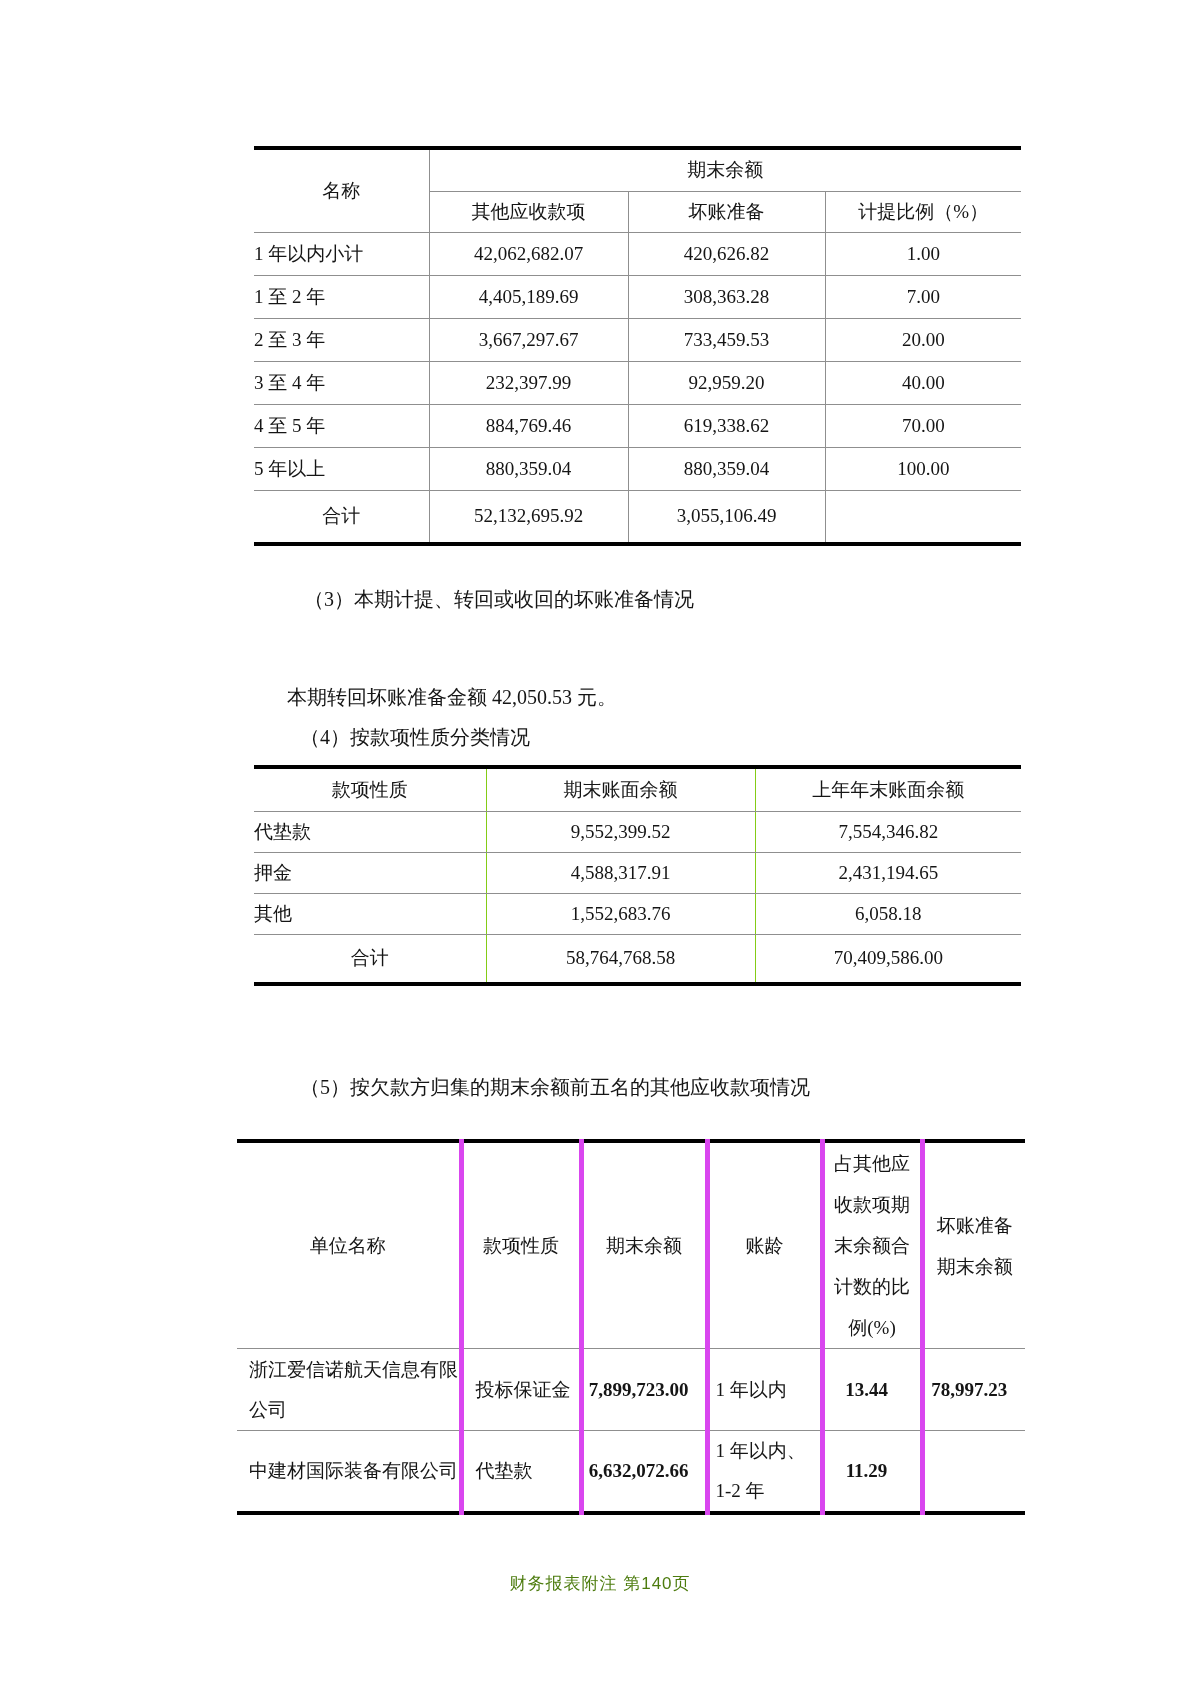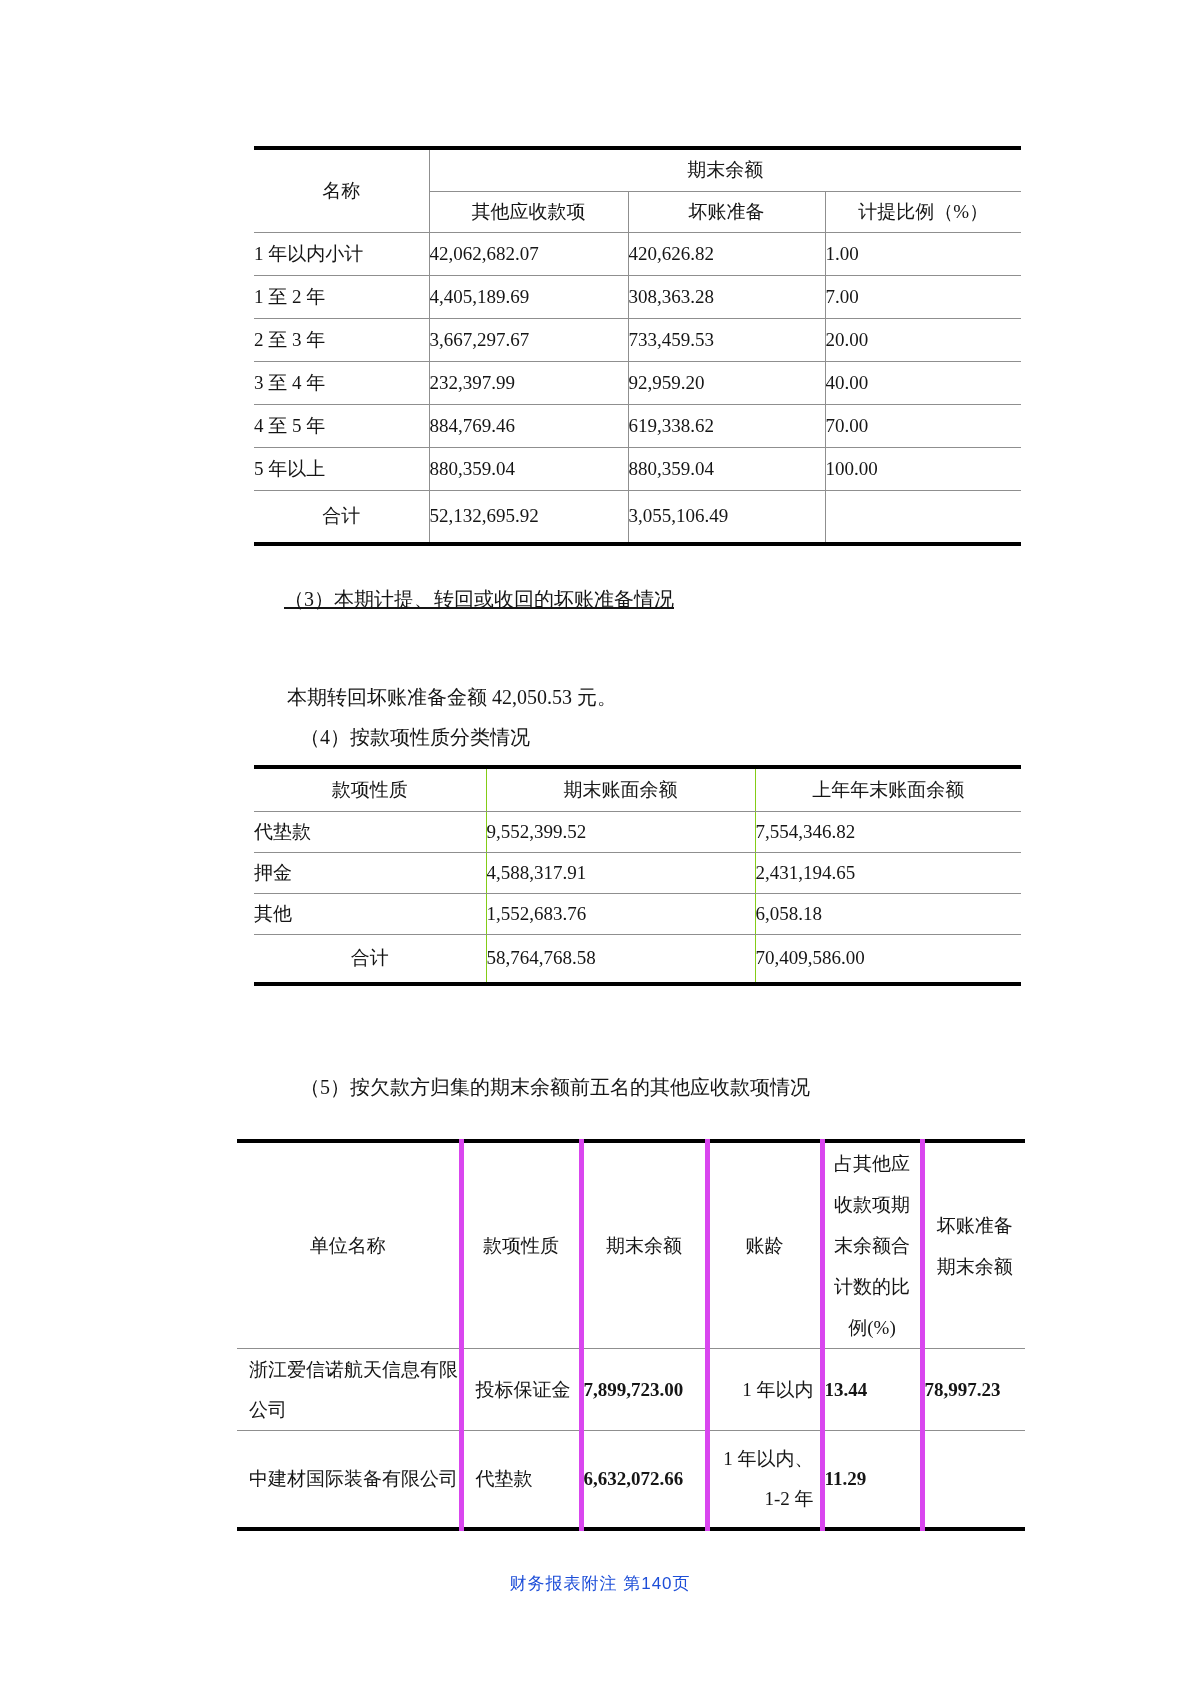--- a/index.html
+++ b/index.html
@@ -26,21 +26,21 @@
   }
   table.tbl td {
     padding: 0;
     vertical-align: middle;
     border-bottom: 1px solid #8f8f8f;
     overflow: hidden;
   }
   td.bl { border-left: 1px solid #8f8f8f; }
   td.ch { text-align: center; }
   td.name { text-align: left; padding-left: 14px; }
-  td.num { text-align: left; padding-right: 10px; }
+  td.num { text-align: center; padding-right: 10px; }
   td.ctr { text-align: center; }
 
   
   .t1 { left: 254px; top: 146px; width: 767px; }
   .t1 tr.h1 { height: 43px; }
   .t1 tr.h2 { height: 41px; }
   .t1 tr.dr { height: 43px; }
   .t1 tr.tr-total { height: 54px; }
 
   
@@ -55,38 +55,38 @@
   .t3 td + td { border-left: 5px solid #d946ef; }
   .t3 tr.hd { height: 202px; }
   .t3 tr.r0 { height: 82px; }
   .t3 tr.r1 { height: 42px; }
   .t3 tr.r2 { height: 78px; }
   .t3 td { line-height: 40px; }
   .t3 td.ch { line-height: 41px; padding: 0 6px; }
   .t3 td.company { text-align: left; padding-left: 12px; padding-right: 0; }
   .t3 td.nature { text-align: left; padding-left: 12px; }
   .t3 td.num { padding-right: 11px; font-weight: bold; }
-  .t3 td.aging { text-align: right; padding: 8px 6px; }
+  .t3 td.aging { text-align: left; padding: 0 6px; }
 
   
   .note {
     position: absolute;
     font-size: 20px;
     line-height: 26px;
     white-space: nowrap;
   }
   .footer {
     position: absolute;
     left: 0;
     top: 1572px;
     width: 100%;
     text-align: center;
     font-family: "Liberation Sans", "DejaVu Sans", sans-serif;
     font-size: 17px;
-    color: #1d4ed8;
+    color: #4d7c0f;
     letter-spacing: 1px;
   }
 </style>
 </head>
 <body>
 
 <div class="page">
 
   <table class="tbl t1">
     <colgroup>
@@ -143,21 +143,21 @@
     </tr>
     <tr class="tr-total">
       <td class="ctr">合计</td>
       <td class="num bl">52,132,695.92</td>
       <td class="num bl">3,055,106.49</td>
       <td class="num bl"></td>
     </tr>
   </tbody>
     </table>
 
-  <div class="note" style="left:284px; top:586px;text-decoration:underline;">（3）本期计提、转回或收回的坏账准备情况</div>
+  <div class="note" style="left:304px; top:586px;">（3）本期计提、转回或收回的坏账准备情况</div>
   <div class="note" style="left:287px; top:648px;margin-top:36px;">本期转回坏账准备金额 42,050.53 元。</div>
 
   <div class="note" style="left:300px; top:724px;">（4）按款项性质分类情况</div>
 
   <table class="tbl t2">
     <colgroup>
       <col style="width:232px">
         <col style="width:269px">
         <col style="width:266px">
     </colgroup>

